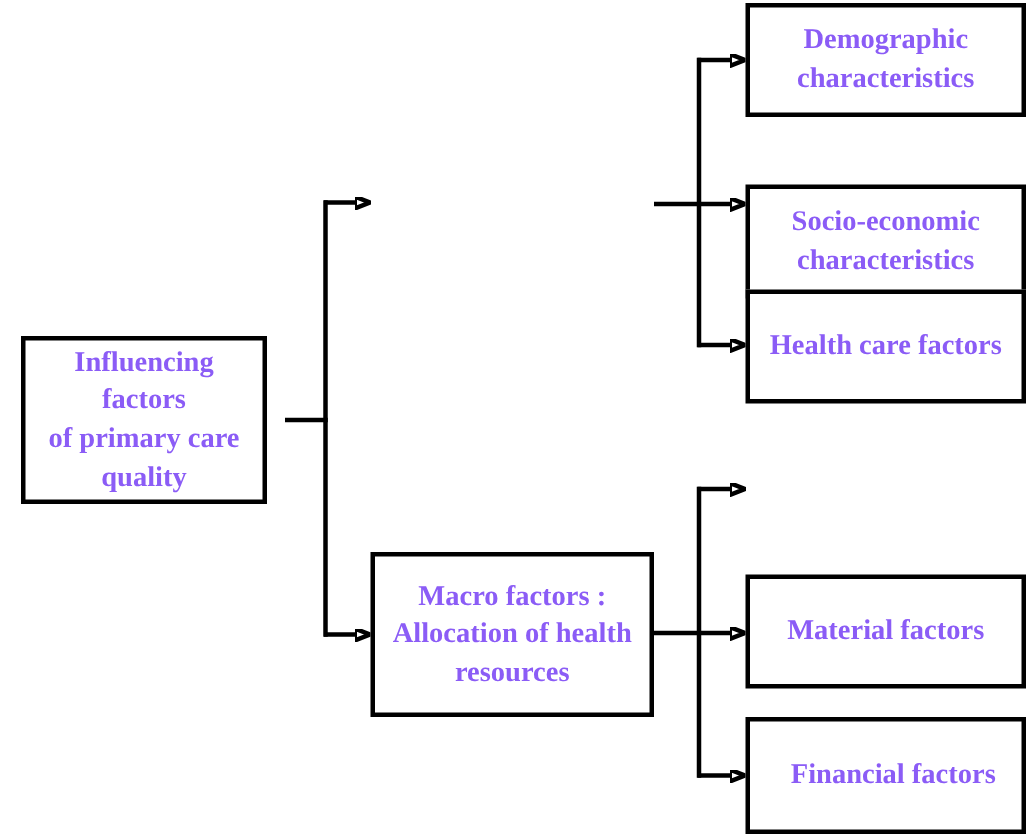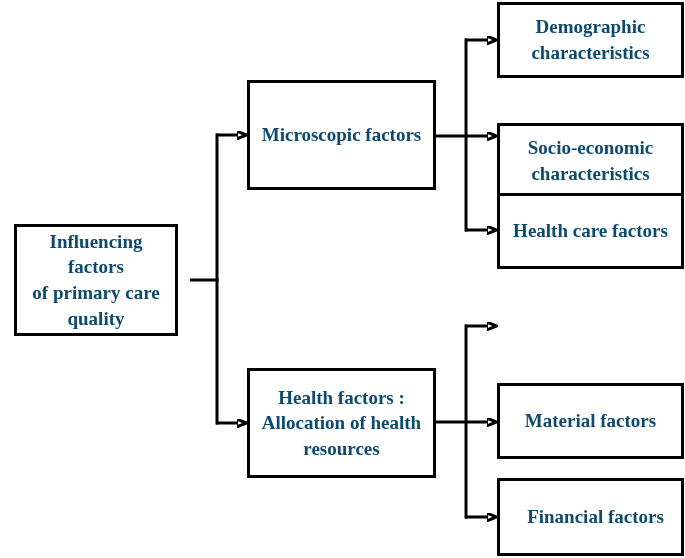--- a/index.html
+++ b/index.html
@@ -25,21 +25,21 @@
   .connectors path {
     stroke: #000000;
     stroke-width: 3;
     fill: none;
   }
   .box {
     position: absolute;
     box-sizing: border-box;
     border: 3px solid #000000;
     background: #ffffff;
-    color: #0c4a6e;
+    color: #8b5cf6;
     display: flex;
     align-items: center;
     justify-content: center;
     text-align: center;
     font-weight: bold;
     font-size: 19px;
     line-height: 1.35;
     white-space: pre-line;
     padding: 2px 6px;
   }
@@ -75,23 +75,22 @@
     <path d="M436 422 H487" marker-end="url(#ah)"></path>
     <path d="M466 324.5 V518.5"></path>
     <path d="M465 326 H487" marker-end="url(#ah)"></path>
     <path d="M465 517 H487" marker-end="url(#ah)"></path>
   </svg>
 
   <div id="node-root" class="box">Influencing factors
 of primary care
 quality</div>
 
-  <div id="node-micro" class="box">Microscopic factors</div>
 
-  <div id="node-macro" class="box">Health factors :
+  <div id="node-macro" class="box">Macro factors :
 Allocation of health
 resources</div>
 
   <div id="node-demo" class="box">Demographic
 characteristics</div>
 
   <div id="node-socio" class="box">Socio-economic
 characteristics</div>
 
   <div id="node-health" class="box">Health care factors</div>

